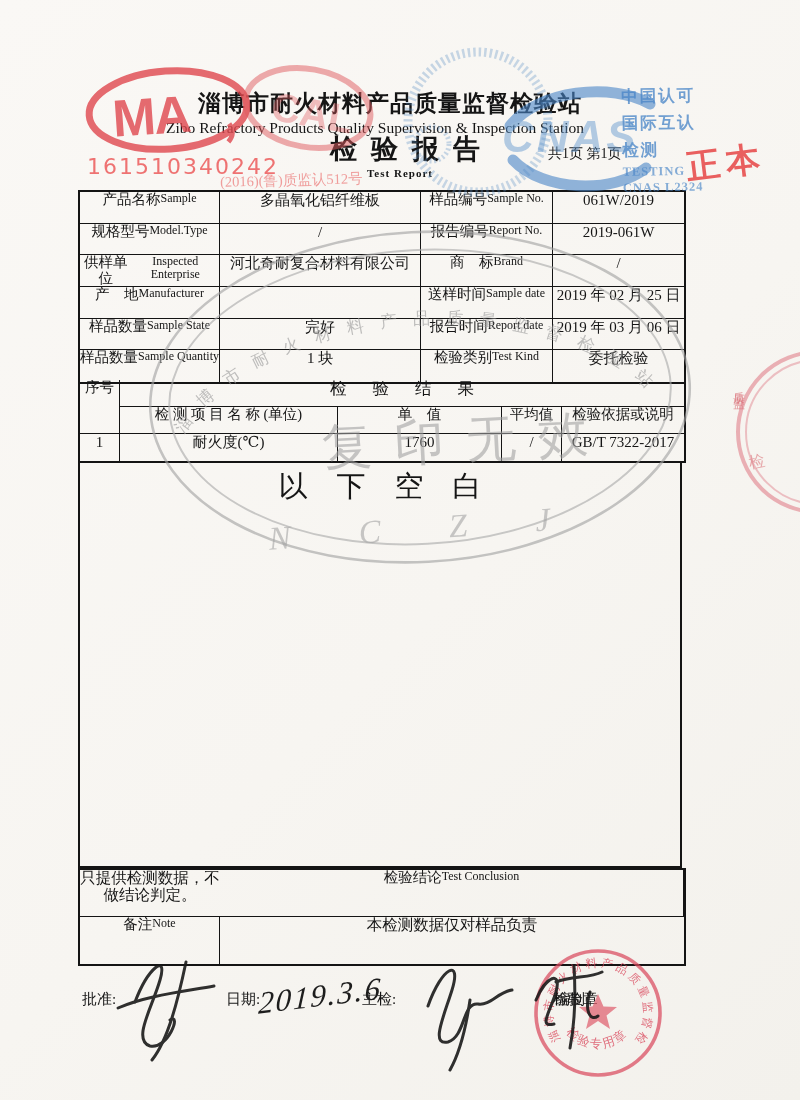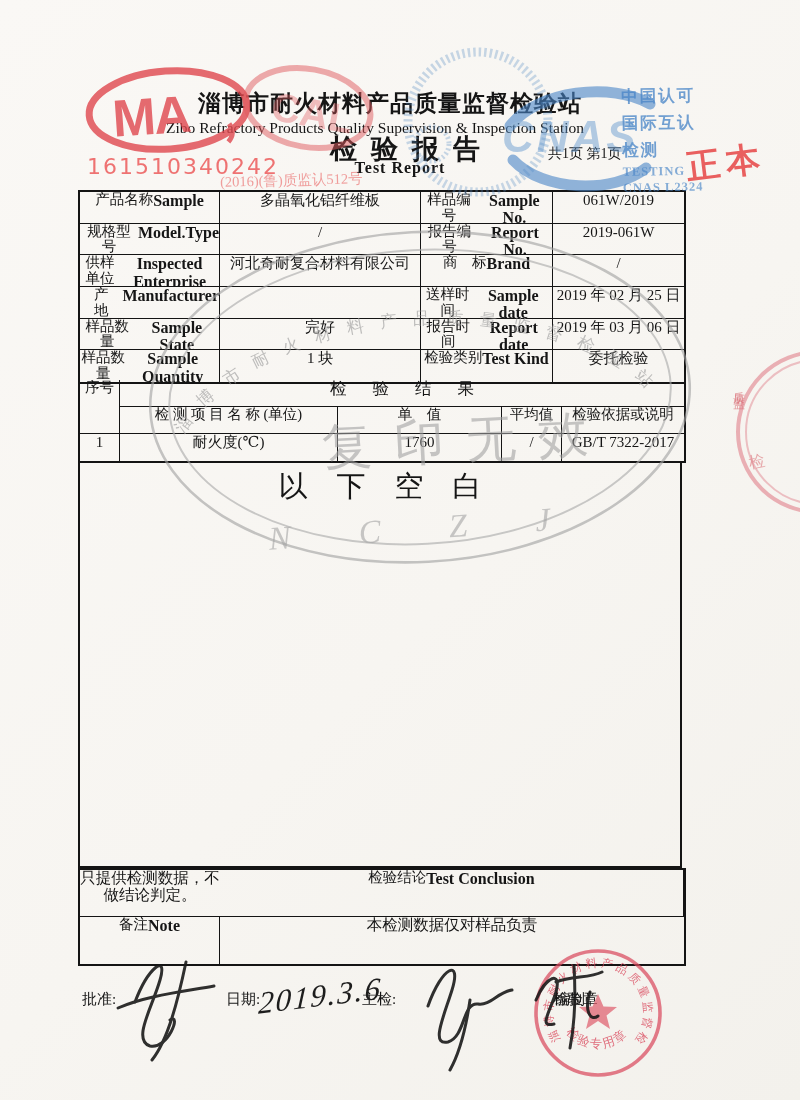--- a/index.html
+++ b/index.html
@@ -8,41 +8,41 @@
         background:linear-gradient(135deg,#faf8f5 0%,#f7f5f1 55%,#f3f1ec 100%);}
   .layer{position:absolute;left:0;top:0;pointer-events:none;} .z3{z-index:3;} .z4{z-index:4;}
 
   
   .station-cn{position:absolute;left:180px;top:88px;width:420px;text-align:center;
               font-size:23px;font-weight:bold;letter-spacing:1px;z-index:2;}
   .station-en{position:absolute;left:95px;top:119px;width:560px;text-align:center;
               font-size:15.5px;font-weight:normal;z-index:2;}
   .title-cn{position:absolute;left:205px;top:131px;width:400px;text-align:center;
             font-size:27px;font-weight:bold;letter-spacing:14px;text-indent:14px;z-index:2;}
-  .title-en{position:absolute;left:240px;top:159px;width:320px;text-align:center;
-            font-size:16px;font-weight:bold;letter-spacing:1px;z-index:2;}
+  .title-en{position:absolute;left:240px;top:167px;width:320px;text-align:center;
+            font-size:11px;font-weight:bold;letter-spacing:1px;z-index:2;}
   .page-info{position:absolute;left:548px;top:145px;font-size:14px;z-index:2;white-space:nowrap;}
   .serial{position:absolute;left:87px;top:154px;font-size:22px;letter-spacing:2px;
           color:rgba(236,90,90,.85);font-family:"DejaVu Sans","Liberation Sans",sans-serif;z-index:4;}
   .cert-note{position:absolute;left:220px;top:171px;font-size:14.5px;color:rgba(233,96,96,.6);
              transform:rotate(-1.5deg);z-index:1;white-space:nowrap;}
   .original-mark{position:absolute;left:686px;top:140px;font-size:34px;font-weight:bold;
                  color:rgba(229,58,58,.8);letter-spacing:6px;transform:rotate(-7deg);z-index:4;}
   .cnas-lines{position:absolute;left:622px;top:82px;width:100px;color:rgba(74,134,200,.78);
               z-index:4;transform:rotate(-1deg);}
   .cnas-lines .l{font-size:16.5px;font-weight:bold;line-height:27px;letter-spacing:2px;white-space:nowrap;}
   .cnas-lines .s{font-size:12.5px;font-weight:bold;line-height:16px;letter-spacing:1px;opacity:.85;}
 
   
   .tbl{position:absolute;display:grid;border:2.2px solid #141414;background:transparent;z-index:2;}
   .cell{display:flex;flex-direction:row;align-items:flex-start;justify-content:center;
         border-right:1.5px solid #141414;border-bottom:1.5px solid #141414;
         overflow:hidden;text-align:center;line-height:1.08;}
   .cell.no-r{border-right:none;} .cell.no-b{border-bottom:none;}
-  .cn{font-size:14.5px;} .en{font-size:16px;font-weight:bold;} .val{font-size:15px;}
+  .cn{font-size:14.5px;} .en{font-size:12px;} .val{font-size:15px;}
   .info-table{left:78px;top:190px;width:604px;height:190px;
               grid-template-columns:140px 201px 132px 131px;grid-template-rows:repeat(6,1fr);}
   .res-table{left:78px;top:380px;width:604px;height:81px;
              grid-template-columns:40px 218px 164px 60px 122px;grid-template-rows:27px 27px 27px;
              border-top:none;}
   .rh-index{grid-area:1/1/3/2;} .rh-title{grid-area:1/2/2/6;font-size:16.5px;letter-spacing:26px;text-indent:26px;}
   .rd-no{grid-area:3/1/4/2;} .rd-item{grid-area:3/2/4/3;} .rd-val{grid-area:3/3/4/4;}
   .rd-avg{grid-area:3/4/4/5;} .rd-basis{grid-area:3/5/4/6;}
   .blank-cell{position:absolute;left:78px;top:461px;width:604px;height:407px;
               border:2.2px solid #141414;border-top:none;box-sizing:border-box;z-index:2;}

